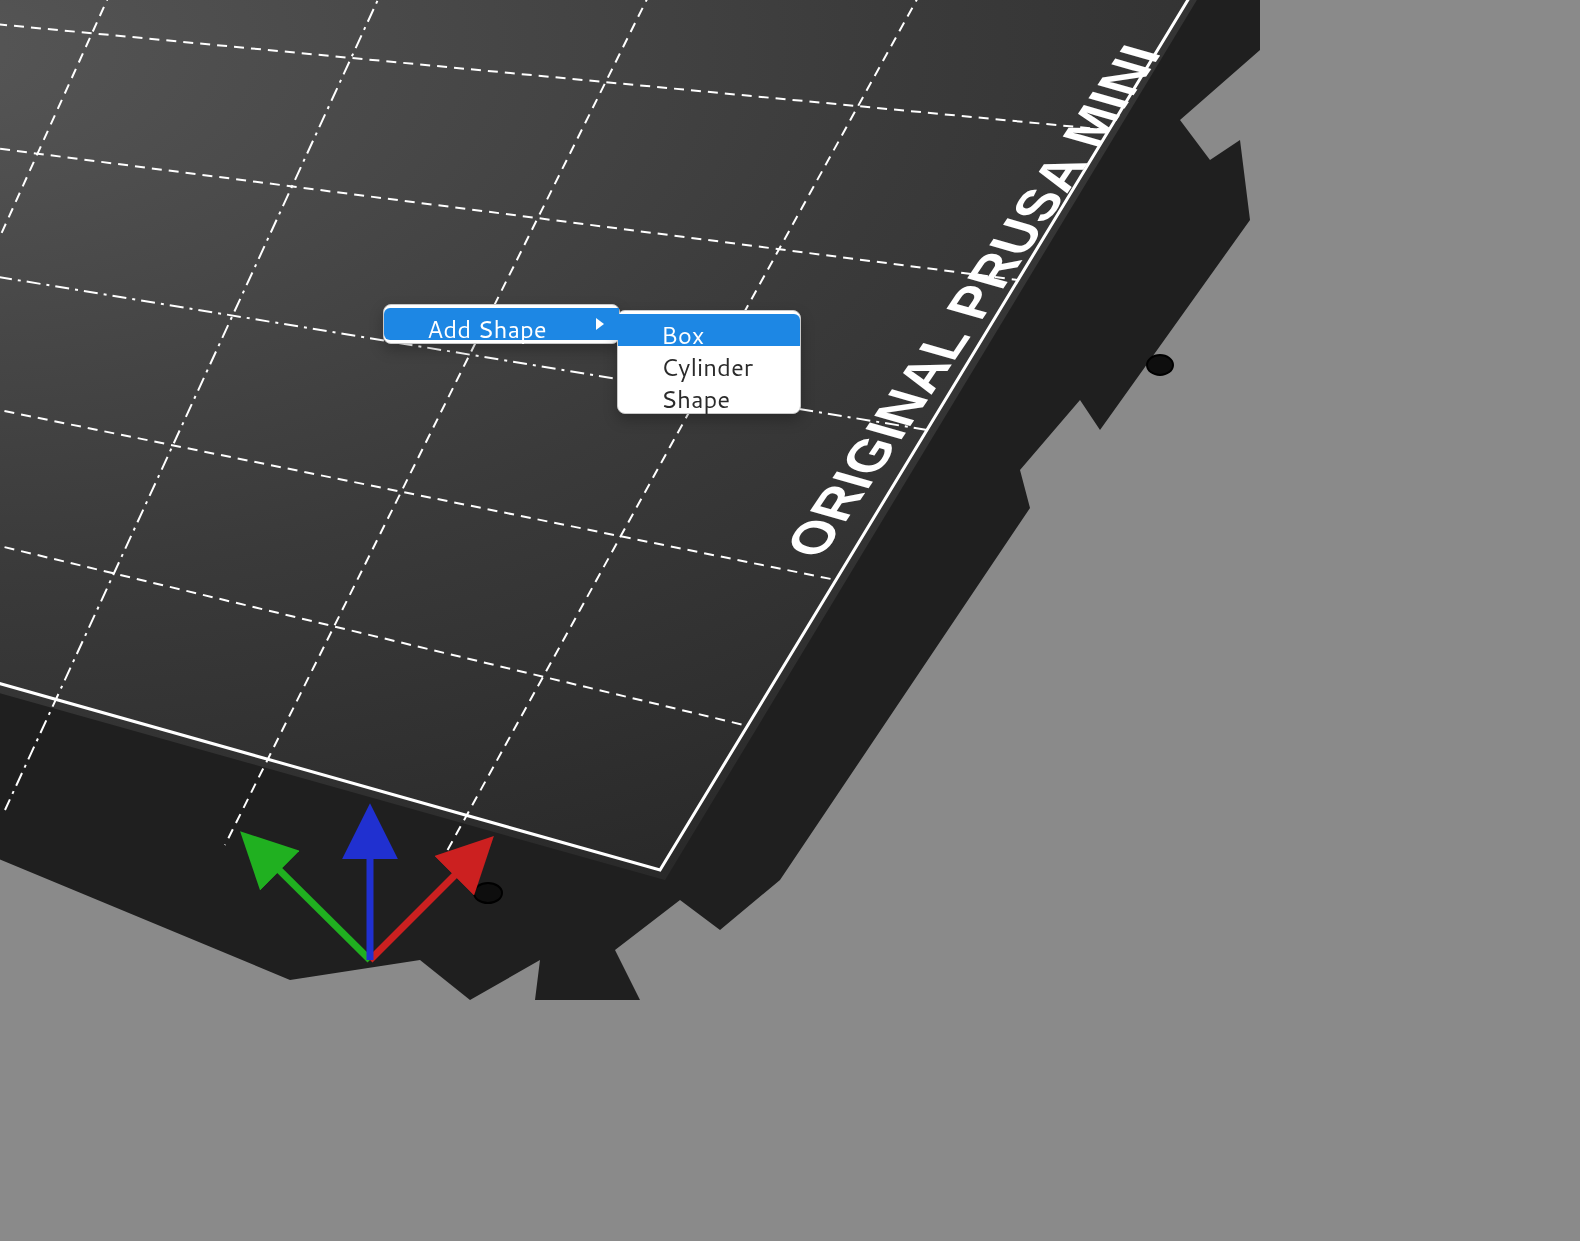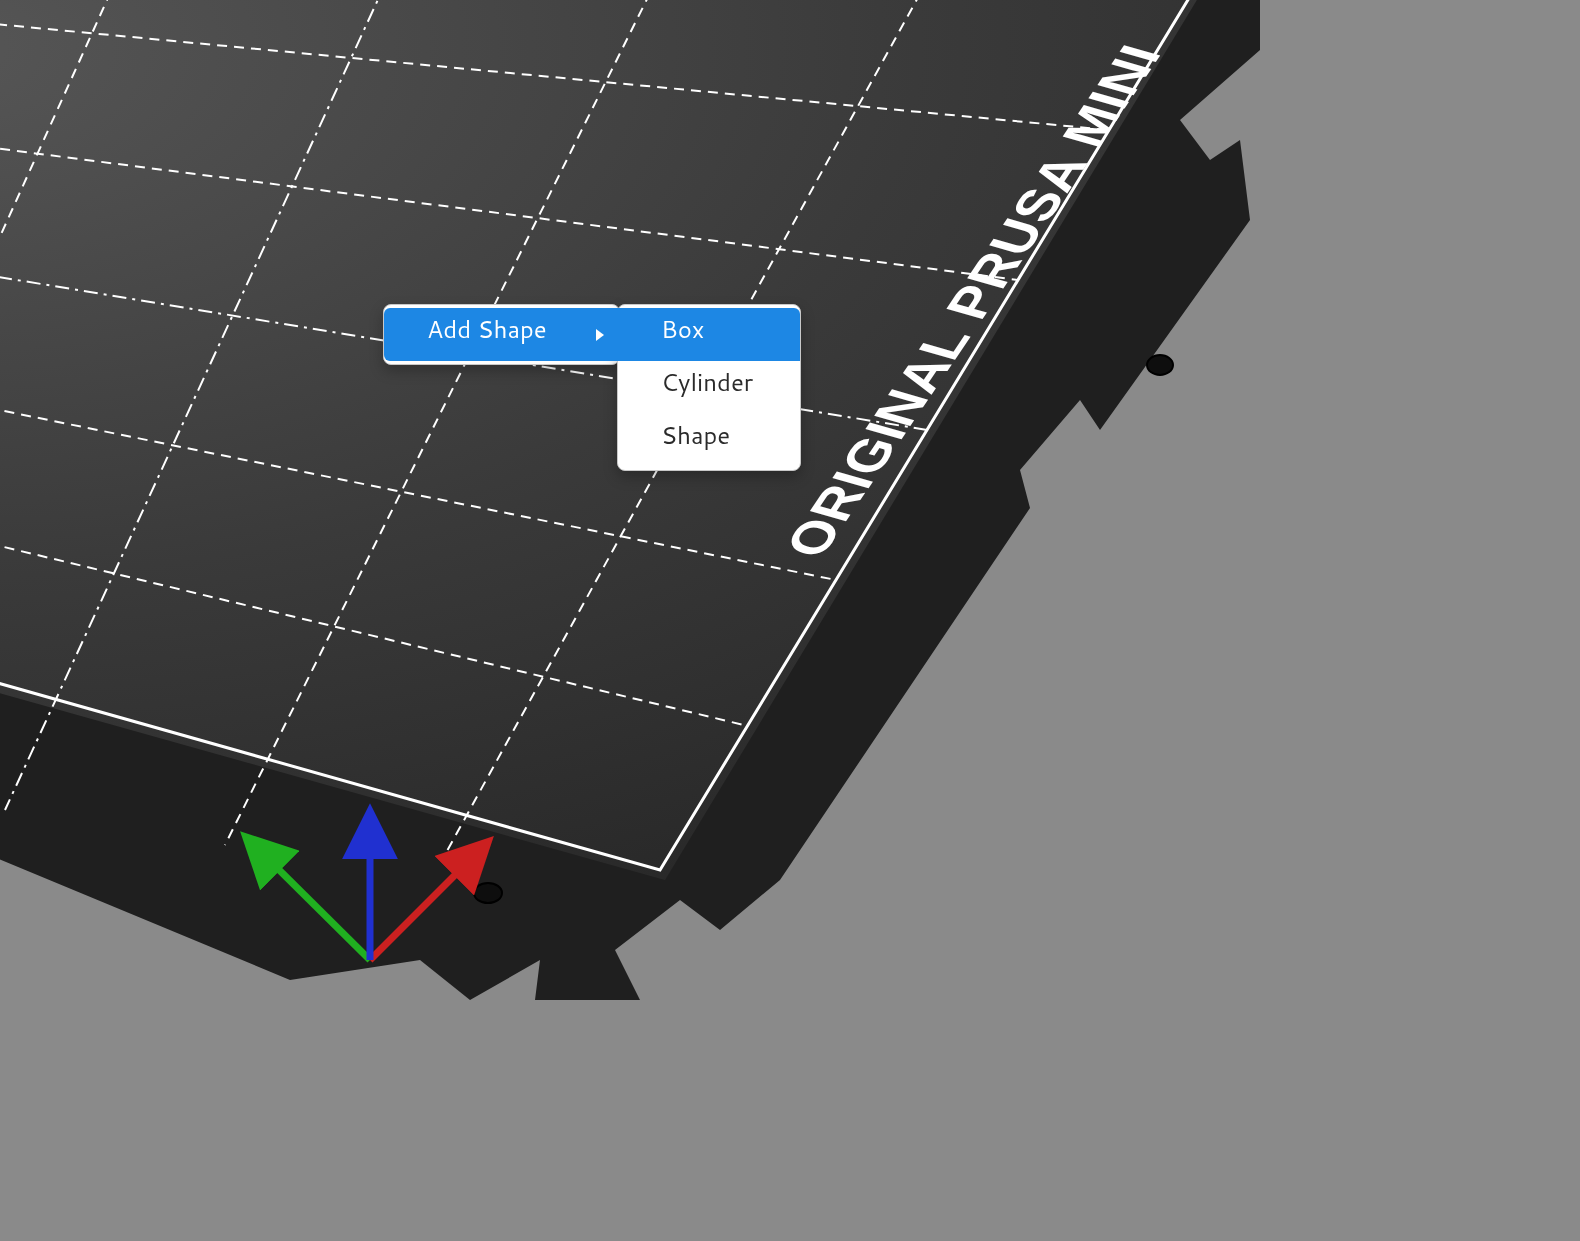--- a/index.html
+++ b/index.html
@@ -33,23 +33,24 @@
     padding: 3px 0;
     box-sizing: border-box;
     color: #2b2b2b;
   }
   .menu.parent {
     width: 237px;
   }
   .menu.sub {
     width: 184px;
     margin-left: -3px;
+    margin-top: 6px;
   }
   .menu-item {
-    height: 53px;
+    height: 32px;
     line-height: 42px;
     font-size: 24px;
     padding: 0 18px 0 43px;
     position: relative;
     white-space: nowrap;
     cursor: default;
   }
   .menu-item.highlight {
     background: #1d87e4;
     color: #ffffff;

